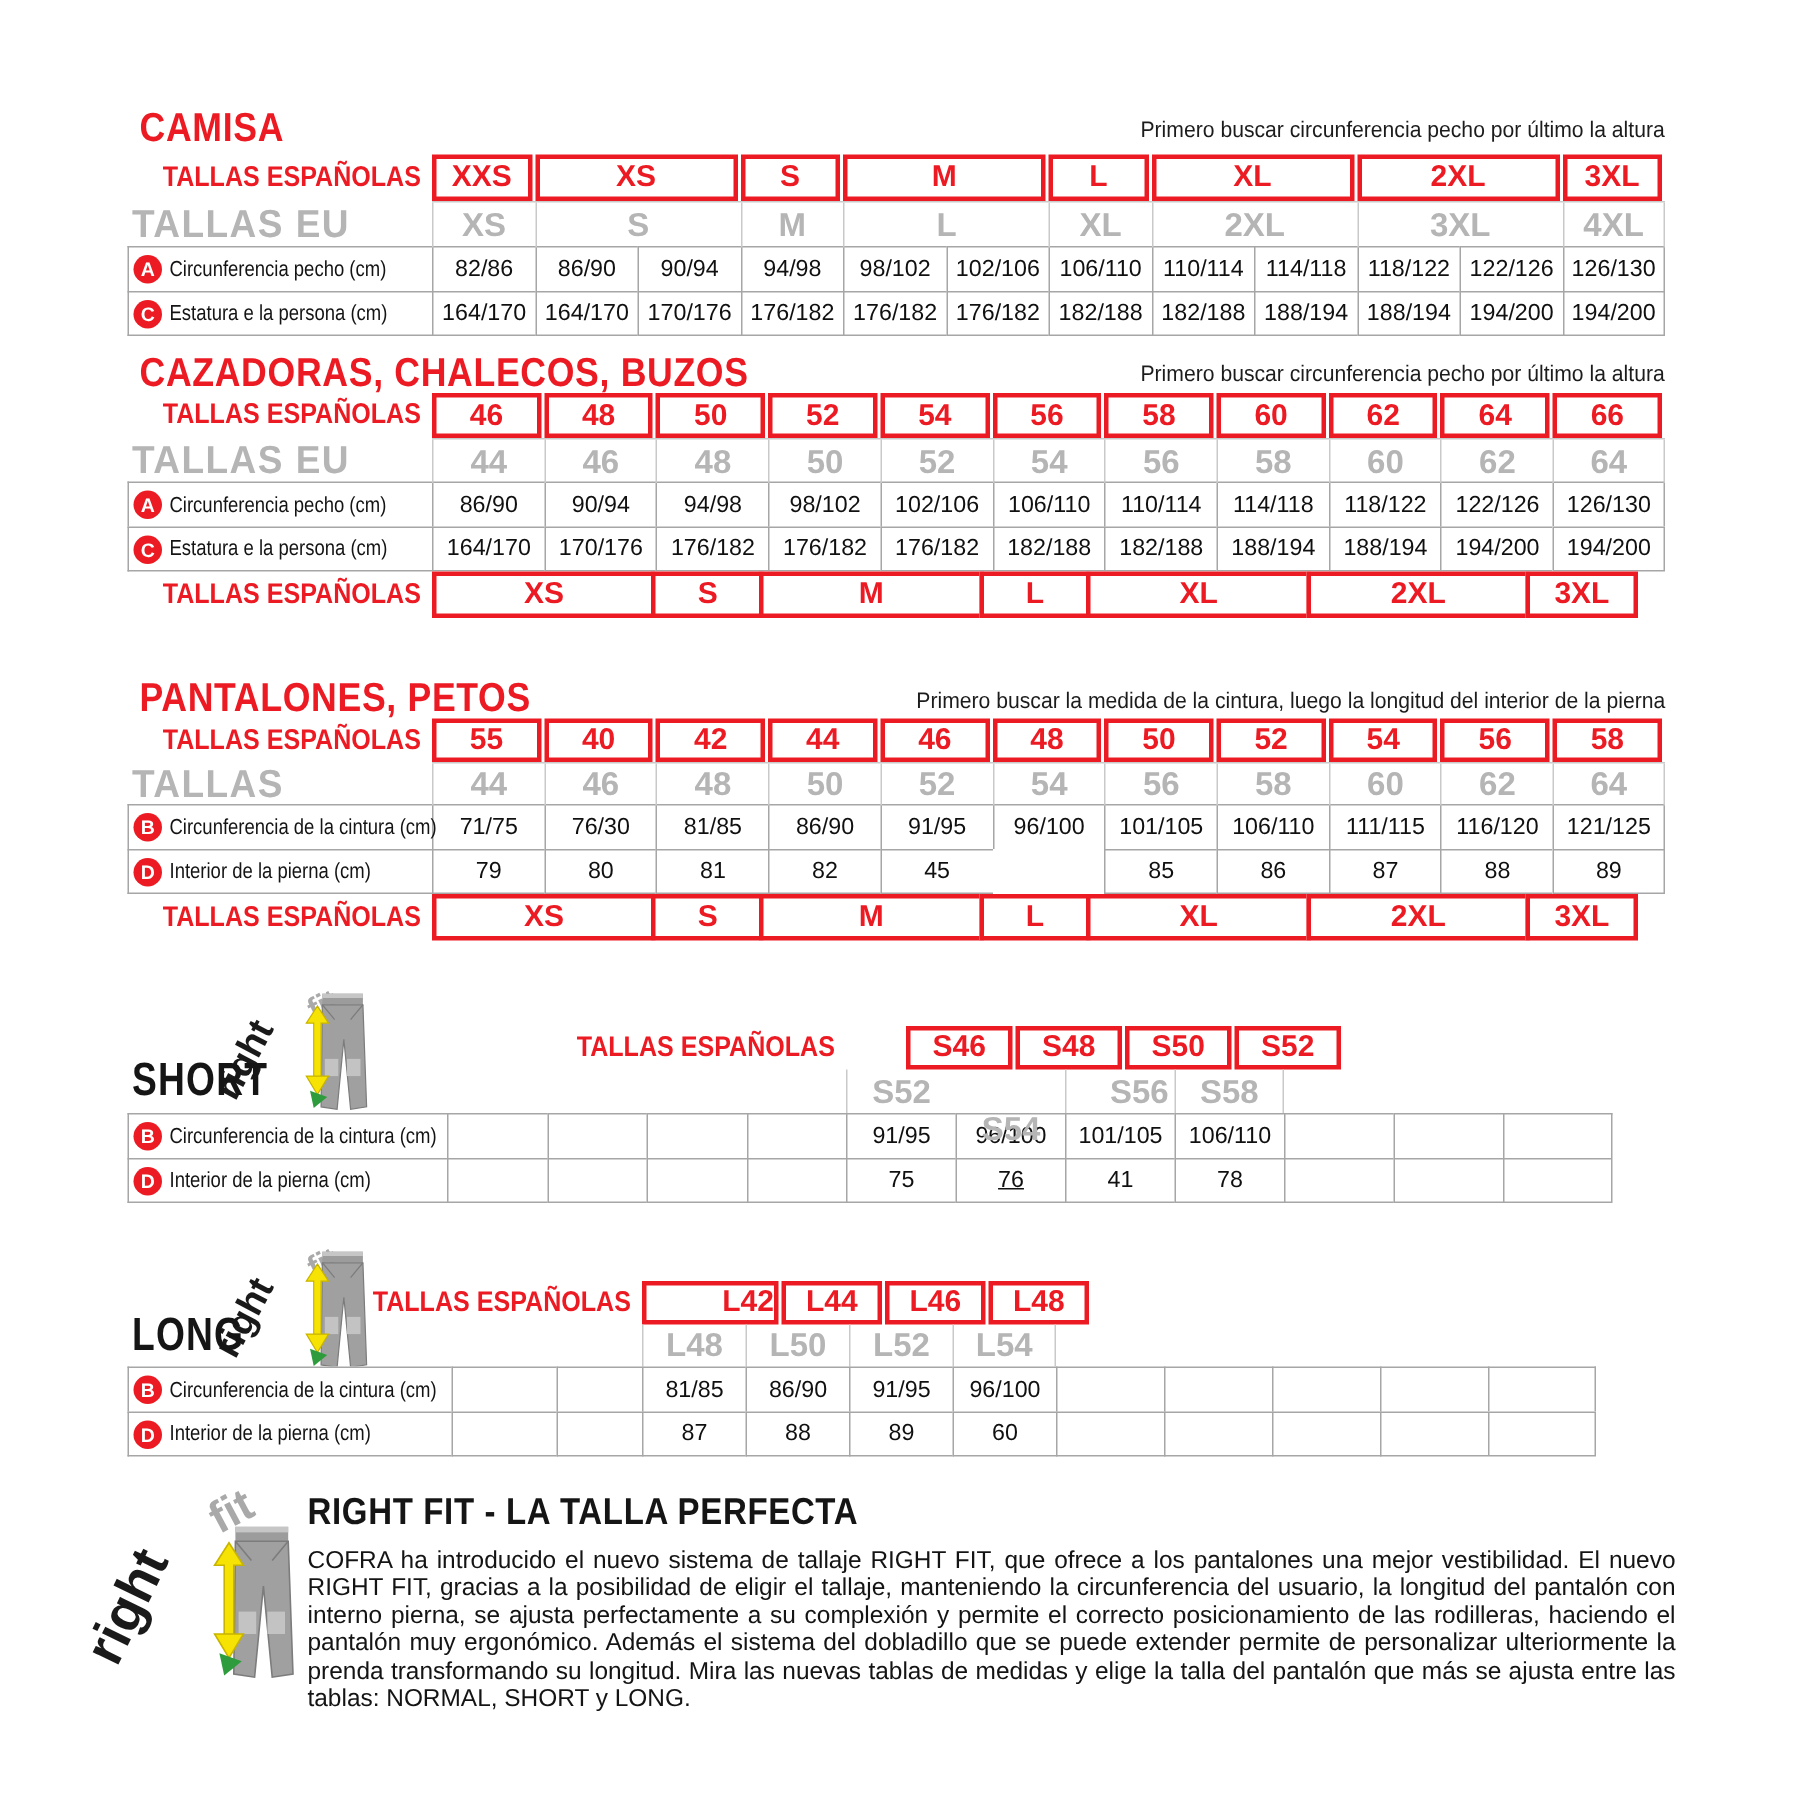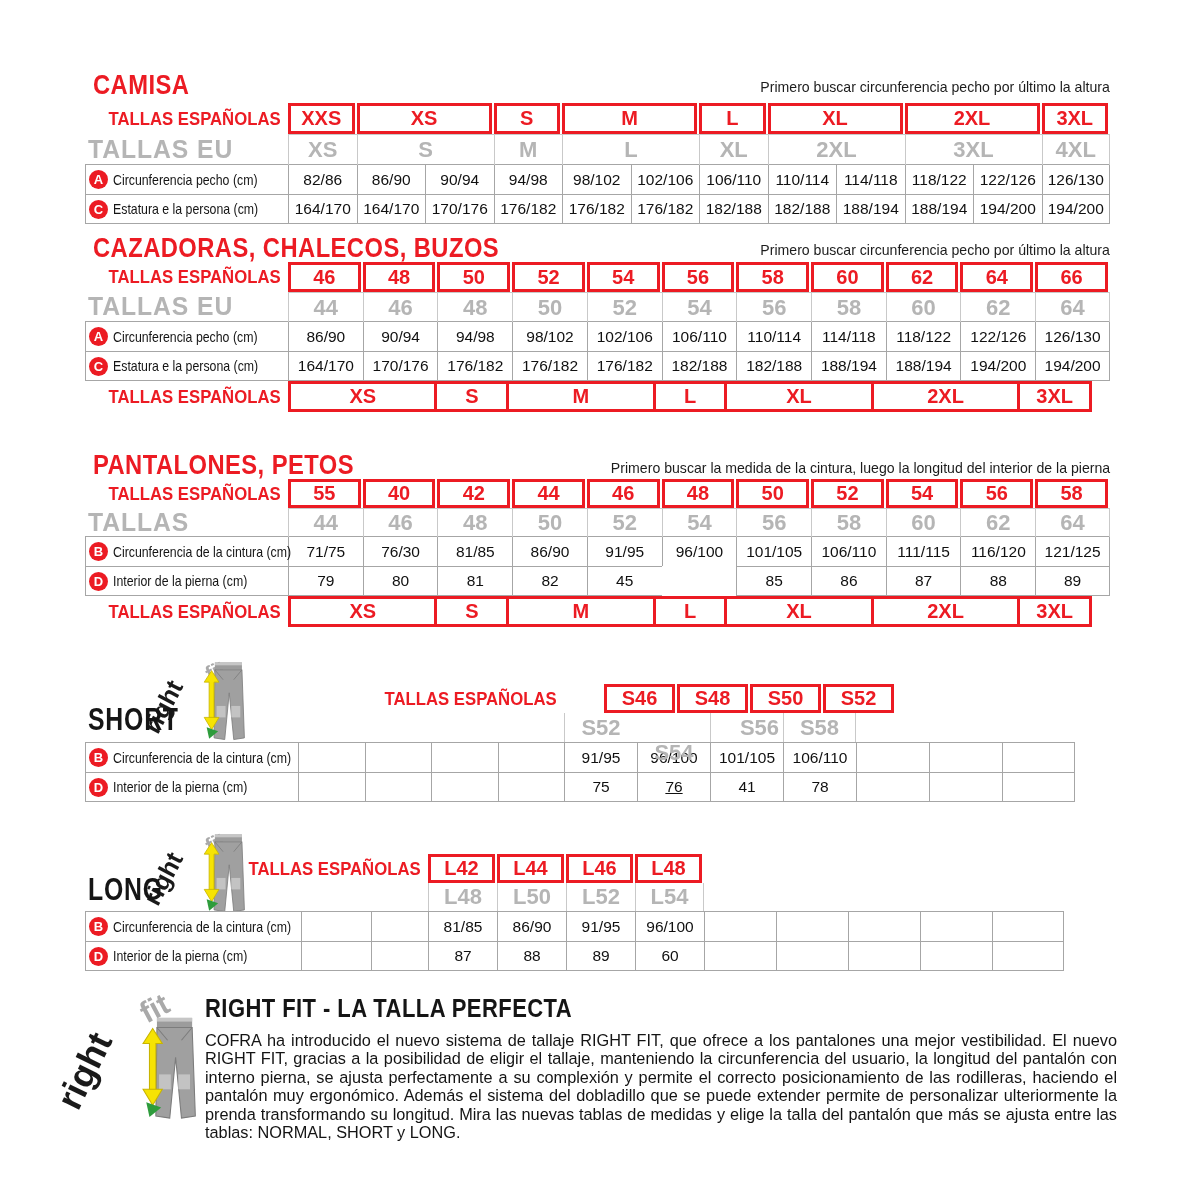--- a/index.html
+++ b/index.html
@@ -742,21 +742,21 @@
         <polygon points="4,82 18,87 7,96" fill="#2e9c3c"></polygon>
       </svg>
     </div>
   <div class="title black" style="left:88px;top:872px">LONG</div>
   <div class="tbl" style="top: 854px; width: 979px;">
       <div class="rrow" style="height: 29px; width: 979px;">
         <div class="rlabel" style="width: 343px;">
           <span class="rlab">TALLAS ESPAÑOLAS</span>
         </div>
         <div class="boxes" style="left: 343px;">
-          <div class="rbox" style="width: 67px;">
+          <div class="rbox" style="width: 91px; justify-content: flex-end;">
             <span>L42</span>
           </div>
           <div class="rbox" style="width: 67px;">
             <span>L44</span>
           </div>
           <div class="rbox" style="width: 67px;">
             <span>L46</span>
           </div>
           <div class="rbox" style="width: 67px;">
             <span>L48</span>

